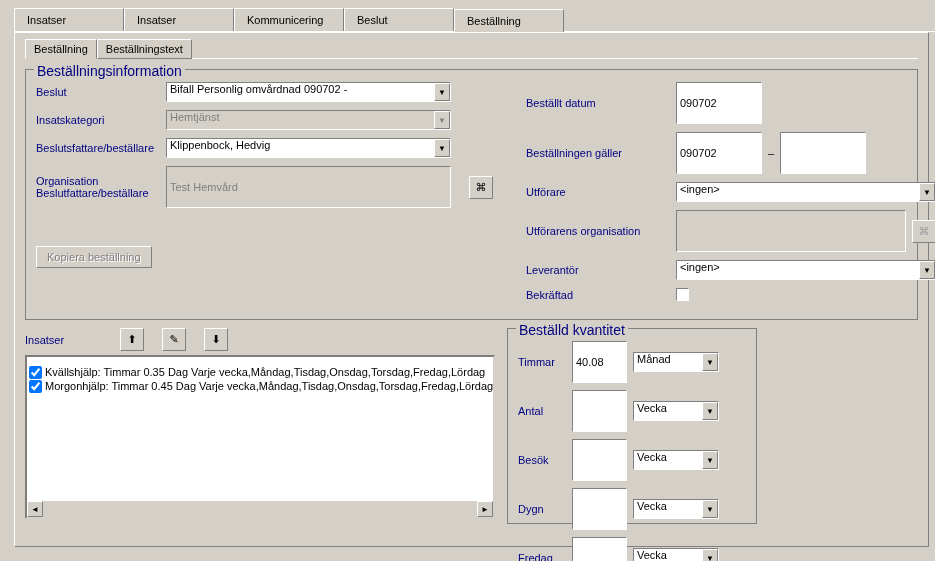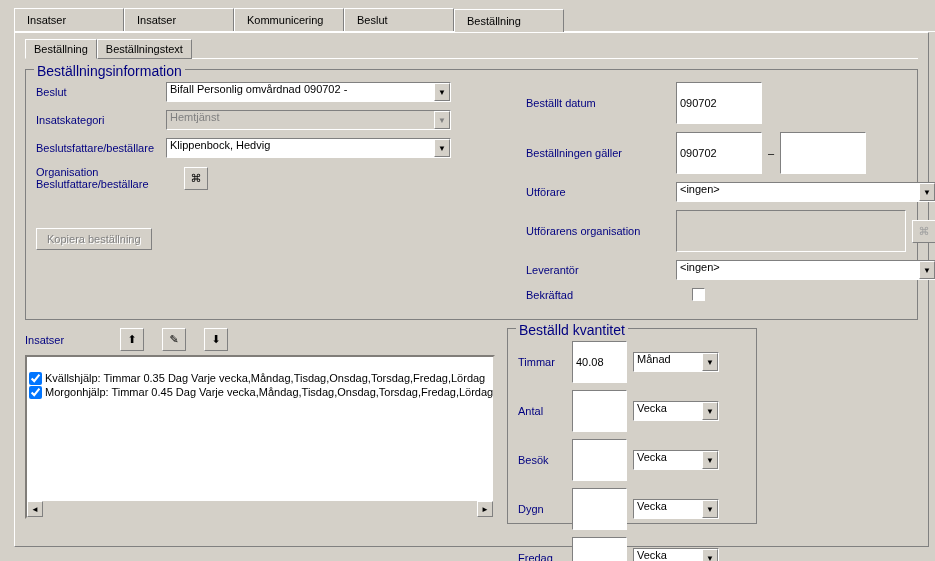--- a/index.html
+++ b/index.html
@@ -172,21 +172,21 @@
   .insatser-head { display: flex; align-items: center; gap: 18px; margin-bottom: 4px; }
   .insatser-label { color: #000080; }
   
   .listbox {
     background: #fff;
     border: 2px inset #d4d0c8;
     height: 164px;
     overflow: hidden;
     position: relative;
   }
-  .listbox-inner { padding: 14px 2px; white-space: nowrap; }
+  .listbox-inner { padding: 8px 2px; white-space: nowrap; }
   .list-item { display: flex; align-items: center; gap: 3px; font-size: 11px; line-height: 14px; }
   .list-item input { margin:0; }
   .hscroll {
     position: absolute;
     left: 0; right: 0; bottom: 0;
     height: 16px;
     background: #d4d0c8;
     display: flex;
     justify-content: space-between;
   }
@@ -264,20 +264,21 @@
             <span class="form-label">Beslutsfattare/beställare</span>
             <div class="combo" style="width:285px">
               <span>Klippenbock, Hedvig</span>
               <span class="arrow">▼</span>
             </div>
           </div>
           <div class="form-row" style="margin-top:6px">
             <span class="form-label twoline">
               <span>Organisation</span><br><span>Beslutfattare/beställare</span>
             </span>
+            <input class="textfield disabled" style="width: 285px;" value="Test Hemvård">
             <span style="width:18px"></span>
             <button class="icon-btn">
               <span>⌘</span>
             </button>
           </div>
           <div style="height:30px"></div>
           <button class="push-btn disabled">Kopiera beställning</button>
         </div>
 
         <div class="col-right">
@@ -307,21 +308,21 @@
             </button>
           </div>
           <div class="form-row">
             <span class="form-label" style="width:150px">Leverantör</span>
             <div class="combo" style="width:260px">
               <span>&lt;ingen&gt;</span>
               <span class="arrow">▼</span>
             </div>
           </div>
           <div class="form-row" style="margin-top:6px">
-            <span class="form-label" style="width:166px">Bekräftad</span>
+            <span class="form-label" style="width:150px">Bekräftad</span>
             <span class="checkbox"></span>
           </div>
         </div>
       </div>
     </div>
 
     <div class="bottom-row">
 
       <div class="insatser-block">
         <div class="insatser-head">

